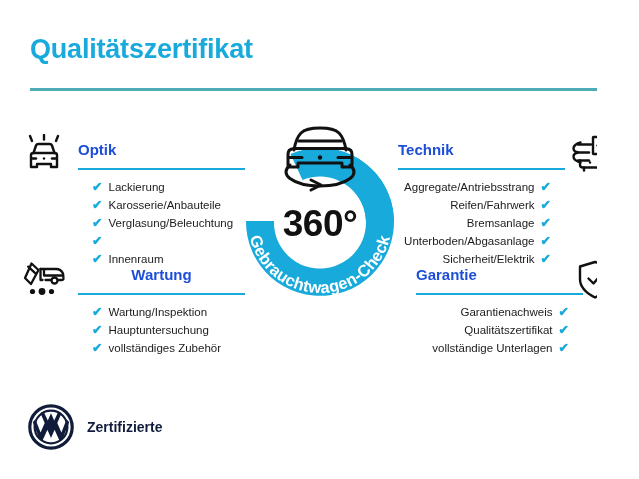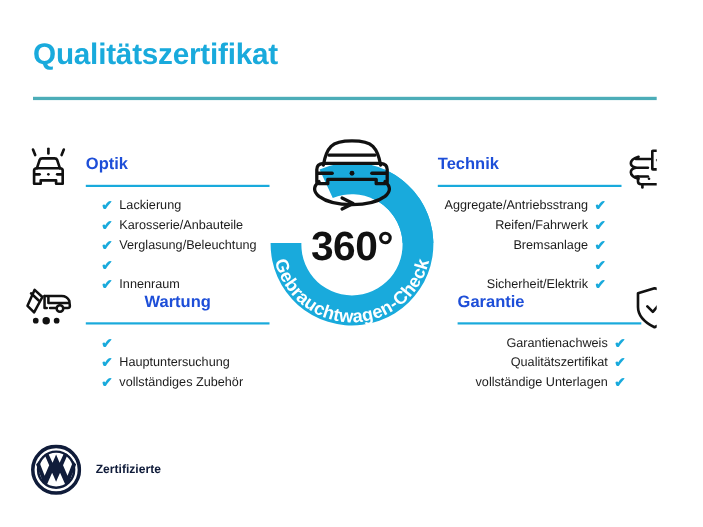--- a/index.html
+++ b/index.html
@@ -126,21 +126,21 @@
   #footer {
     position: absolute;
     left: 28px;
     top: 404px;
     display: flex;
     align-items: center;
   }
   #vw-mark { width: 46px; height: 46px; flex: 0 0 auto; }
   #footer-text {
     margin-left: 13px;
-    font-size: 11px;
+    font-size: 14px;
     font-weight: bold;
     line-height: 17px;
     color: #101c3a;
     white-space: nowrap;
   }
 </style>
 </head>
 <body>
 
 <div id="certificate">
@@ -232,20 +232,21 @@
   </div>
 
   <div class="section side-left" id="sec-wartung">
     <div class="section-head">
       <div class="section-title">Wartung</div>
       <div class="section-rule"></div>
     </div>
     <ul class="items">
       <li class="item">
         <span class="check">✔</span>
+        <span>Wartung/Inspektion</span>
       </li>
       <li class="item">
         <span class="check">✔</span>
         <span>Hauptuntersuchung</span>
       </li>
       <li class="item">
         <span class="check">✔</span>
         <span>vollständiges Zubehör</span>
       </li>
     </ul>
@@ -263,20 +264,21 @@
       </li>
       <li class="item">
         <span>Reifen/Fahrwerk</span>
         <span class="check">✔</span>
       </li>
       <li class="item">
         <span>Bremsanlage</span>
         <span class="check">✔</span>
       </li>
       <li class="item">
+        <span>Unterboden/Abgasanlage</span>
         <span class="check">✔</span>
       </li>
       <li class="item">
         <span>Sicherheit/Elektrik</span>
         <span class="check">✔</span>
       </li>
     </ul>
   </div>
 
   <div class="section side-right" id="sec-garantie">

